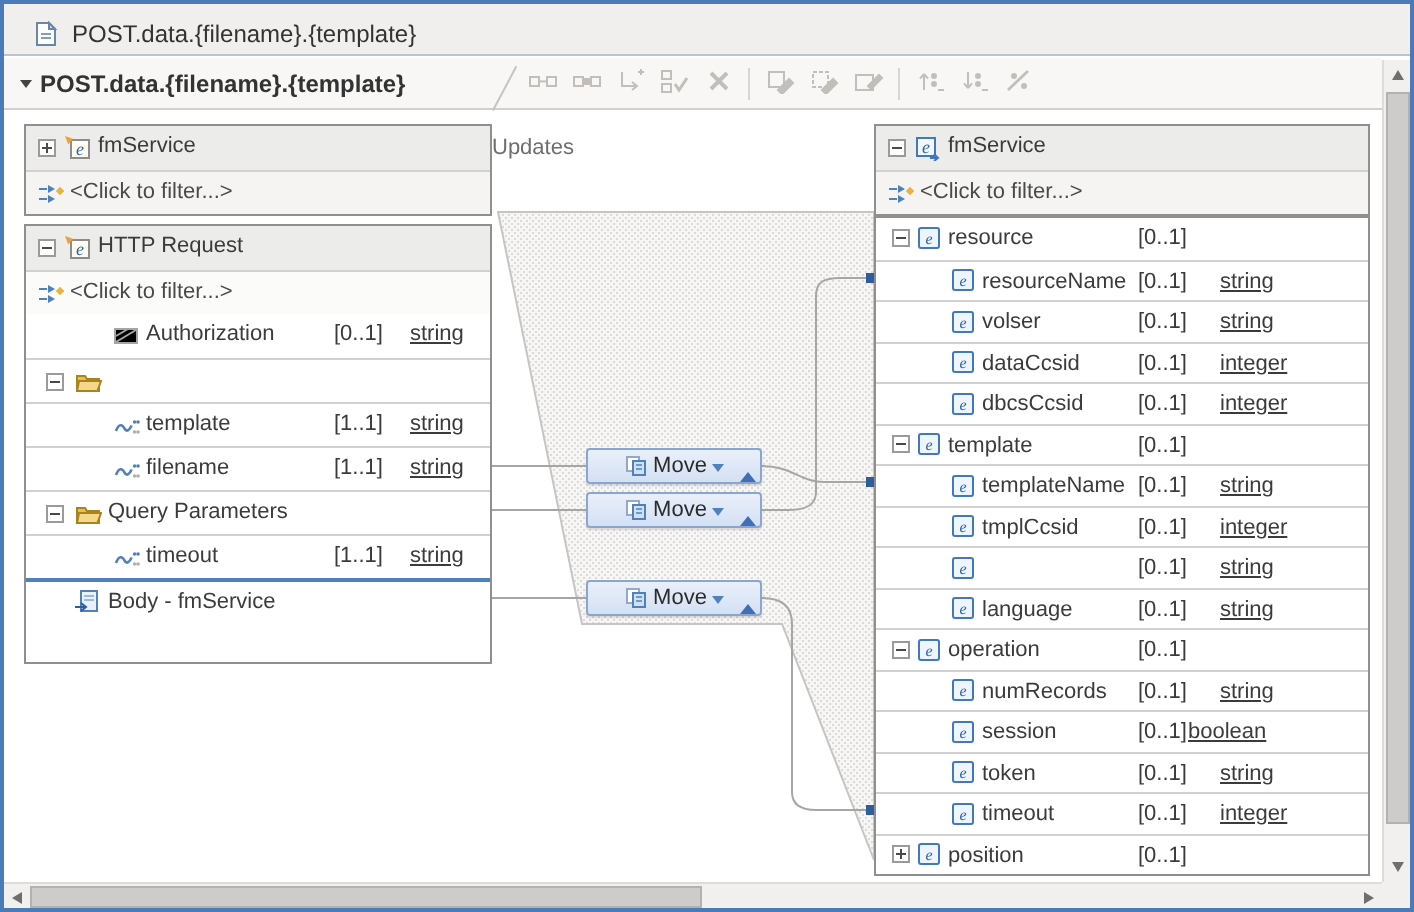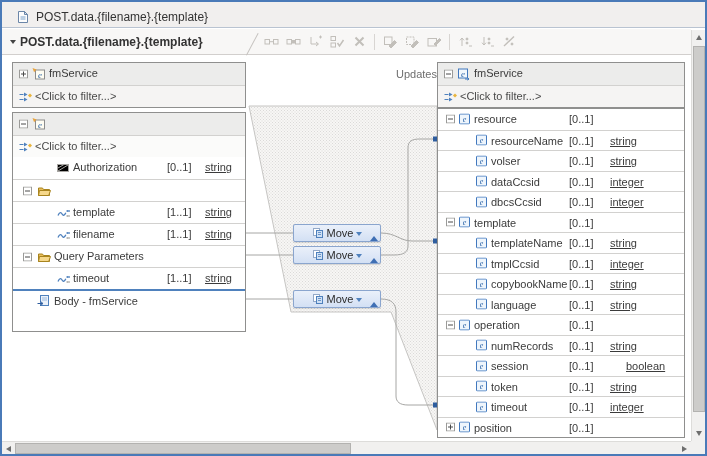--- a/index.html
+++ b/index.html
@@ -18,21 +18,21 @@
   .crumb{position:absolute;left:8px;top:0;height:26px;display:flex;align-items:center;gap:2px;}
   .crumb-caret{width:0;height:0;border-left:3.5px solid transparent;border-right:3.5px solid transparent;border-top:4px solid #444;margin-right:2px;}
   .crumb-text{font-weight:700;font-size:12px;color:#333;}
   .crumb-slash{position:absolute;left:244px;top:1px;height:25px;width:0;border-left:1px solid #c6c3c0;transform:rotate(28deg);transform-origin:bottom left;}
   .tb-icons{position:absolute;left:258px;top:0;height:26px;display:flex;align-items:center;}
   .tb-btn{width:22px;height:22px;display:flex;align-items:center;justify-content:center;}
   .tb-sep{width:1px;height:16px;background:#d8d5d2;margin:0 4px;}
   
   .canvas{position:absolute;left:0;top:54px;width:689px;height:385px;background:#fff;}
   #wires{position:absolute;left:0;top:-54px;width:689px;height:452px;pointer-events:none;}
-  .updates{position:absolute;left:244px;top:12px;width:191px;text-align:right;color:#6e6e6e;}
+  .updates{position:absolute;left:244px;top:12px;width:191px;text-align:left;color:#6e6e6e;}
   
   .box{position:absolute;background:#fff;border:1px solid #8f8f8e;}
   .trow{position:relative;width:100%;border-top:1px solid #d2d1cf;}
   .trow:first-child{border-top:none;}
   .row-h22{height:22px;line-height:21px;}
   .hdrbg{background:#ececeb;}
   .filterbg{background:#f5f4f3;}
   .lbl{position:absolute;top:0;white-space:nowrap;color:#3b3b3b;}
   .muted{color:#4a4a4a;}
   .card{position:absolute;top:0;white-space:nowrap;}
@@ -256,20 +256,21 @@
               <path d="M2 4.5 h5" stroke="#4a4a4a"></path>
             </svg>
           </span>
         <span class="ic" style="left:19px;">
             <svg width="14" height="13">
               <rect x="3.5" y="2.5" width="9" height="9" fill="#fffdf2" stroke="#8c8c8c"></rect>
               <text x="8" y="10" font-size="9" font-family="Liberation Serif,serif" font-style="italic" fill="#2f66a8" text-anchor="middle">e</text>
               <path d="M0.5 0.5 l4 1.4 -2.4 2.8 z" fill="#e8a33d"></path>
             </svg>
           </span>
+        <span class="lbl" style="left:36px;">HTTP Request</span>
       </div>
       <div class="trow row-h22" style="background:#fbfbfa;">
         <span class="ic" style="left:6px;">
             <svg width="13" height="12">
               <path d="M0.5 3.5 h4 M0.5 8.5 h4" stroke="#4f81bd"></path>
               <path d="M5 1.5 l3.5 2 -3.5 2 z M5 6.5 l3.5 2 -3.5 2 z" fill="#4f81bd"></path>
               <rect x="9.5" y="3" width="3" height="3" transform="rotate(45 11 4.5)" fill="#e8b43d"></rect>
             </svg>
           </span>
         <span class="lbl muted" style="left:22px;">&lt;Click to filter...&gt;</span>
@@ -499,21 +500,20 @@
             <span class="card" style="left: 131px;">[0..1]</span>
             <span class="typ" style="left: 172px;">integer</span>
           </div>
           <div class="trow" style="height: 20.5px; line-height: 20px;">
             <span class="ic" style="left: 38px;">
               <svg width="11" height="11">
                 <rect x="0.5" y="0.5" width="10" height="10" rx="1" fill="#eef5fc" stroke="#4178be"></rect>
                 <text x="5.5" y="8.5" font-size="8" font-family="Liberation Serif,serif" font-style="italic" fill="#2f66a8" text-anchor="middle">e</text>
               </svg>
             </span>
-            <span class="lbl" style="left: 53px;">copybookName</span>
             <span class="card" style="left: 131px;">[0..1]</span>
             <span class="typ" style="left: 172px;">string</span>
           </div>
           <div class="trow" style="height: 20.5px; line-height: 20px;">
             <span class="ic" style="left: 38px;">
               <svg width="11" height="11">
                 <rect x="0.5" y="0.5" width="10" height="10" rx="1" fill="#eef5fc" stroke="#4178be"></rect>
                 <text x="5.5" y="8.5" font-size="8" font-family="Liberation Serif,serif" font-style="italic" fill="#2f66a8" text-anchor="middle">e</text>
               </svg>
             </span>
@@ -550,21 +550,21 @@
           </div>
           <div class="trow" style="height: 20.5px; line-height: 20px;">
             <span class="ic" style="left: 38px;">
               <svg width="11" height="11">
                 <rect x="0.5" y="0.5" width="10" height="10" rx="1" fill="#eef5fc" stroke="#4178be"></rect>
                 <text x="5.5" y="8.5" font-size="8" font-family="Liberation Serif,serif" font-style="italic" fill="#2f66a8" text-anchor="middle">e</text>
               </svg>
             </span>
             <span class="lbl" style="left: 53px;">session</span>
             <span class="card" style="left: 131px;">[0..1]</span>
-            <span class="typ" style="left: 168px; padding-left: 20px;">boolean</span>
+            <span class="typ" style="left: 156px;">boolean</span>
           </div>
           <div class="trow" style="height: 20.5px; line-height: 20px;">
             <span class="ic" style="left: 38px;">
               <svg width="11" height="11">
                 <rect x="0.5" y="0.5" width="10" height="10" rx="1" fill="#eef5fc" stroke="#4178be"></rect>
                 <text x="5.5" y="8.5" font-size="8" font-family="Liberation Serif,serif" font-style="italic" fill="#2f66a8" text-anchor="middle">e</text>
               </svg>
             </span>
             <span class="lbl" style="left: 53px;">token</span>
             <span class="card" style="left: 131px;">[0..1]</span>

